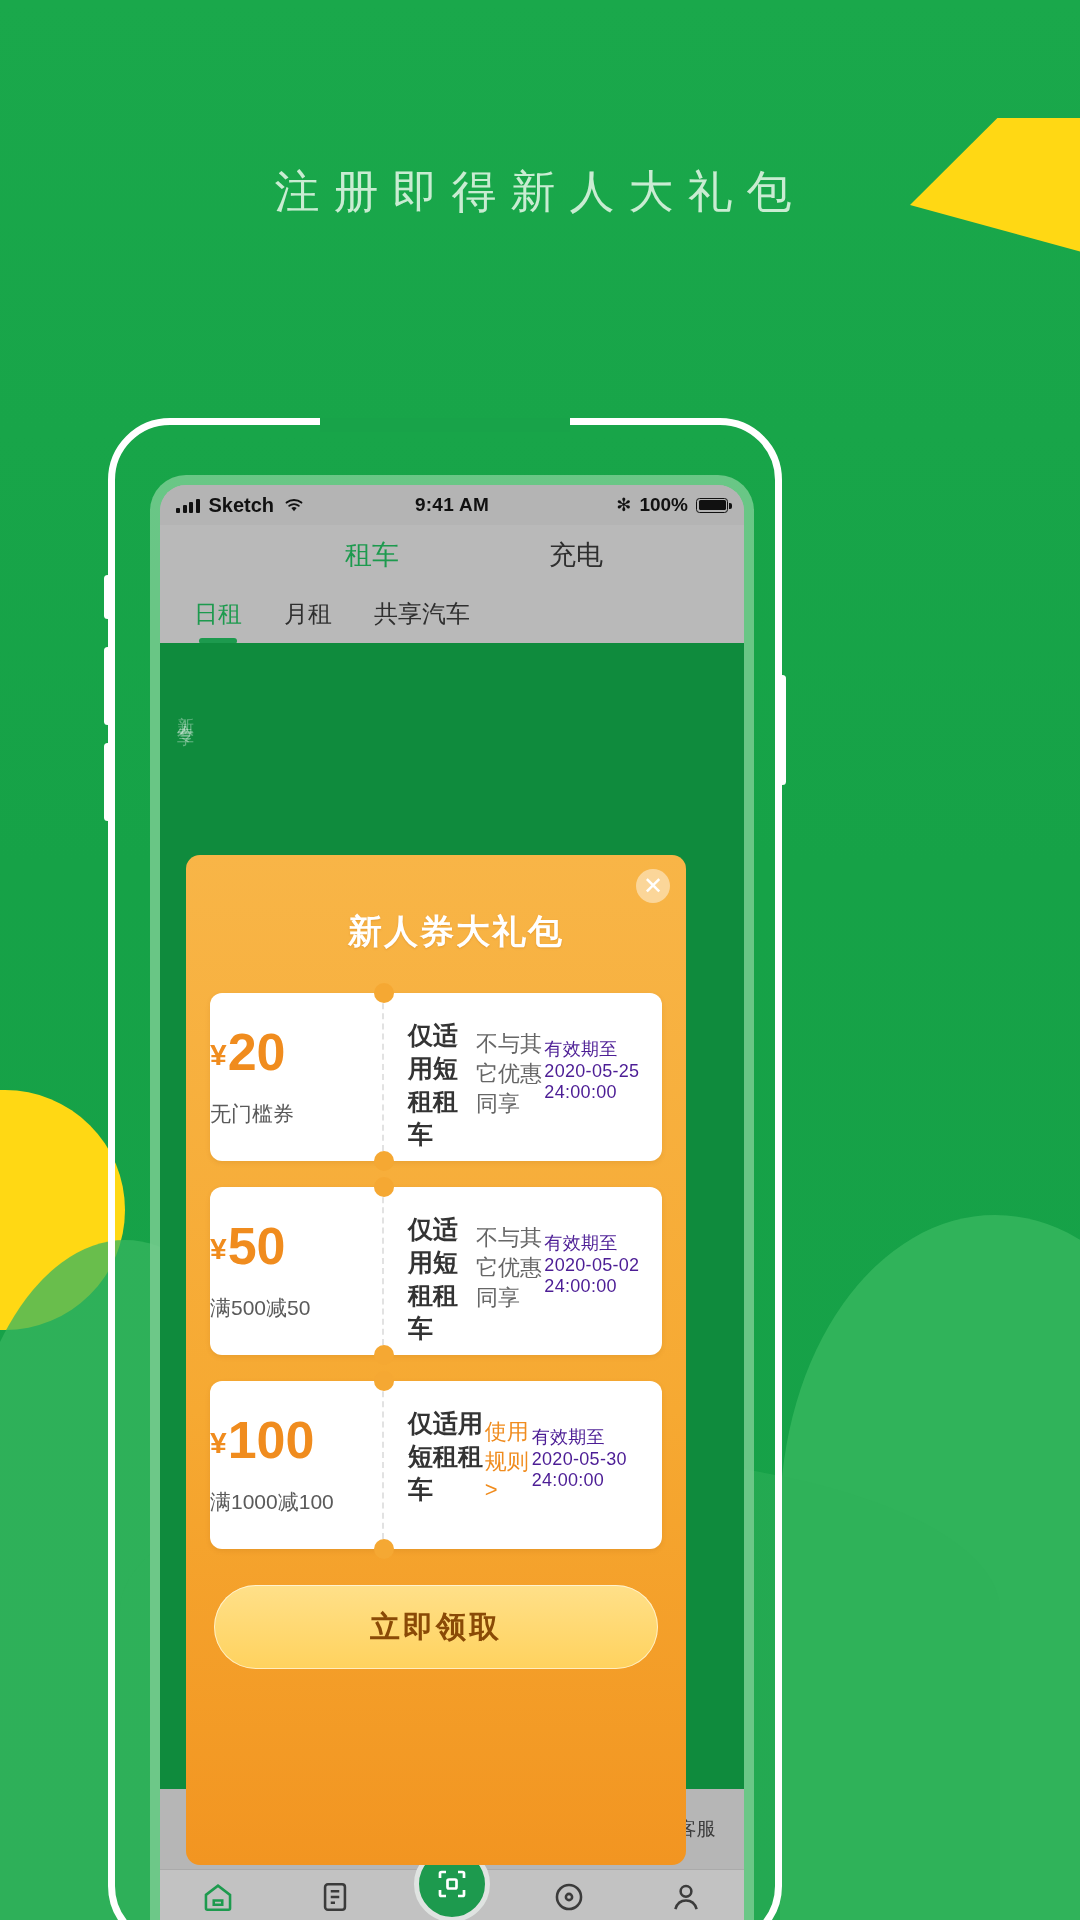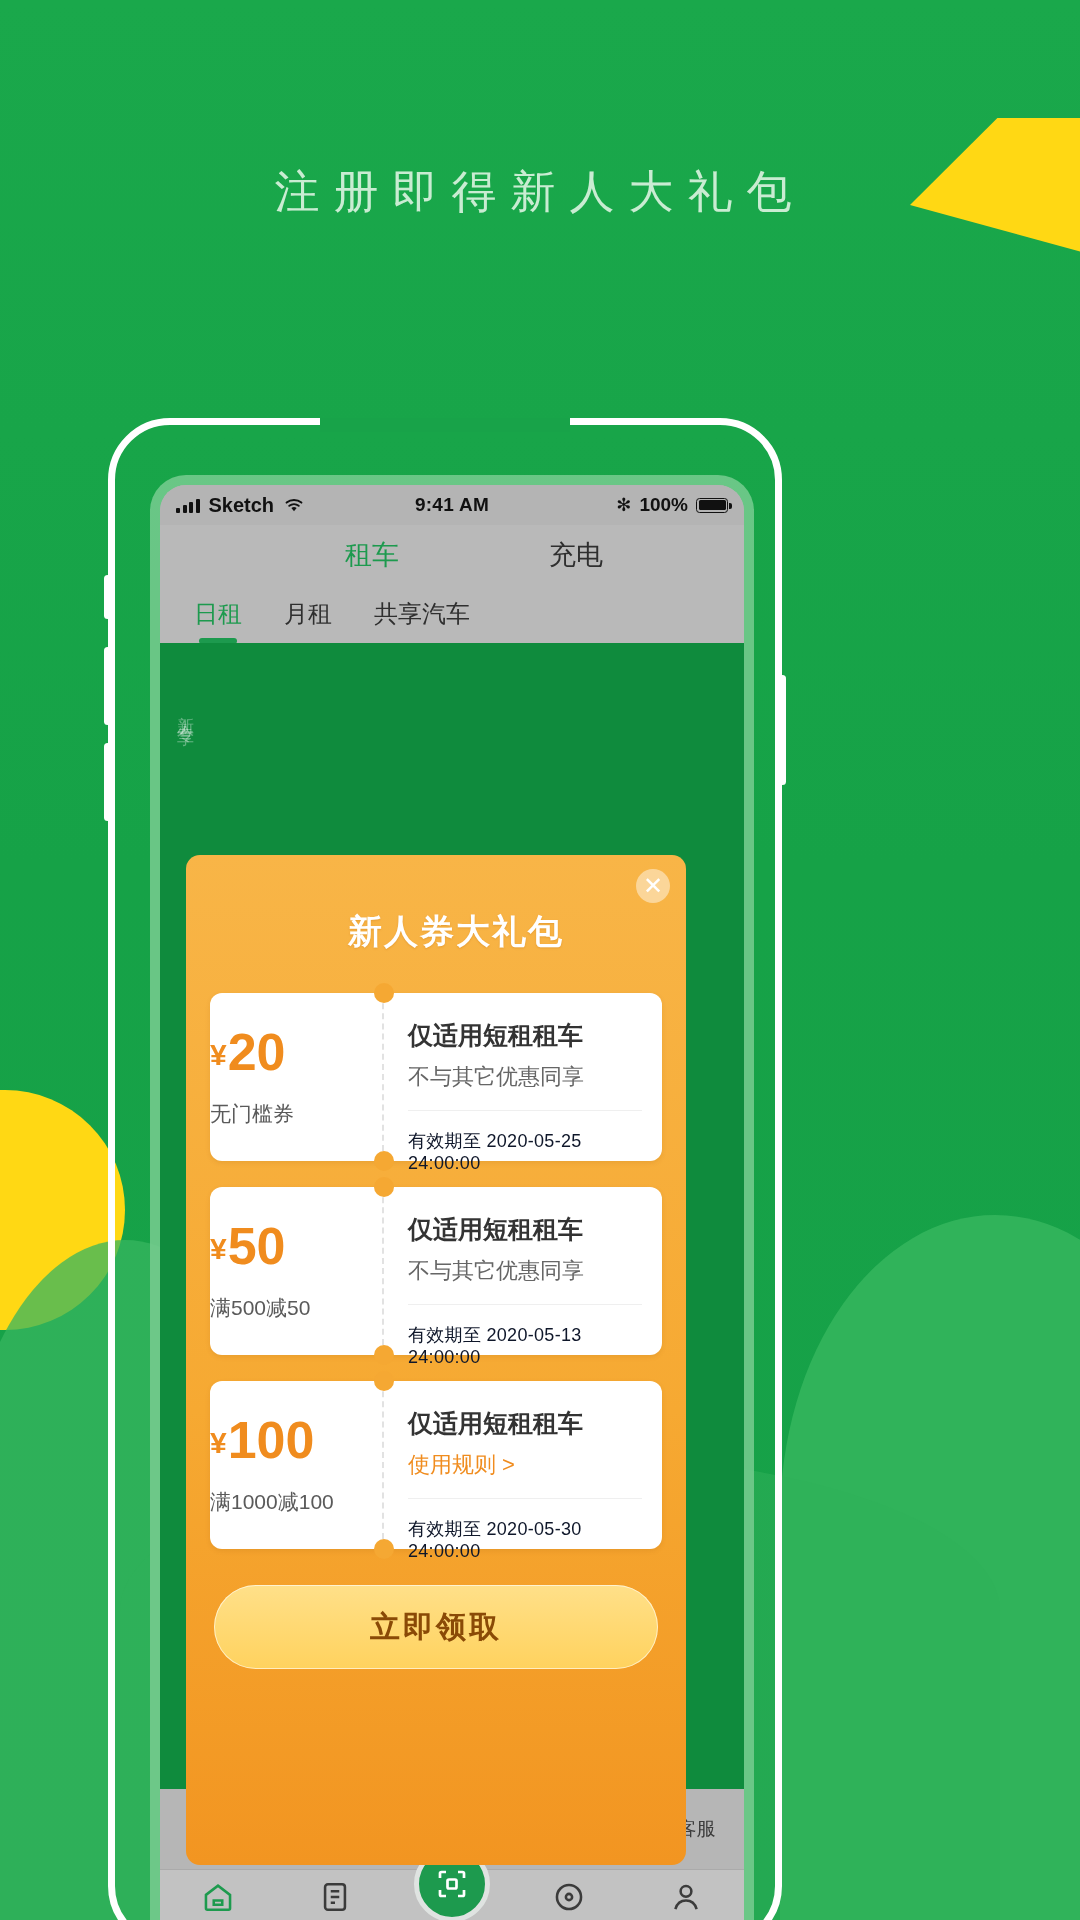--- a/index.html
+++ b/index.html
@@ -198,26 +198,26 @@
   .coupon .notch.bot { bottom: -10px; }
   .cp-left {
     width: 174px; flex: 0 0 174px; display: flex; flex-direction: column;
     align-items: flex-start; justify-content: center; gap: 22px;
     border-right: 2px dashed #e2e2e2;
   }
   .cp-amount { color: #f08c1e; font-weight: bold; line-height: 1; }
   .cp-amount .yen { font-size: 30px; vertical-align: 5px; margin-right: 1px; }
   .cp-amount .num { font-size: 52px; }
   .cp-cond { font-size: 21px; color: #5a5a5a; }
-  .cp-right { flex: 1; padding: 26px 20px 0 24px; display: flex; flex-direction: column; }
+  .cp-right { flex: 1; padding: 26px 20px 0 24px; display: flex; }
   .cp-title { font-size: 25px; color: #333; font-weight: bold; }
   .cp-sub { font-size: 22px; color: #666; margin-top: 10px; }
   .cp-sub.rule { color: #f08c1e; }
   .cp-divider { border-top: 1px solid #efefef; margin-top: 18px; }
-  .cp-valid { font-size: 18px; color: #0f172a; padding-top: 18px; letter-spacing: .3px; }
+  .cp-valid { font-size: 18px; color: #4c1d95; padding-top: 18px; letter-spacing: .3px; }
 
   .cta-wrap { padding: 36px 28px 16px 28px; }
   .cta {
     height: 84px; border-radius: 44px;
     background: linear-gradient(180deg,#ffe089 0%, #ffd25e 100%);
     display: flex; align-items: center; justify-content: center;
     color: #8a4a06; font-size: 30px; font-weight: bold; letter-spacing: 3px;
     box-shadow: inset 0 0 0 1px rgba(255,255,255,.6);
   }
 </style>
@@ -363,21 +363,21 @@
             <div class="cp-left">
               <div class="cp-amount">
                 <span class="yen">¥</span><span class="num">50</span>
               </div>
               <div class="cp-cond">满500减50</div>
             </div>
             <div class="cp-right">
               <div class="cp-title">仅适用短租租车</div>
               <div class="cp-sub">不与其它优惠同享</div>
               <div class="cp-divider"></div>
-              <div class="cp-valid">有效期至 2020-05-13 24:00:00</div>
+              <div class="cp-valid">有效期至 2020-05-02 24:00:00</div>
             </div>
           </div>
 
           <div class="coupon">
             <div class="notch top"></div>
             <div class="notch bot"></div>
             <div class="cp-left">
               <div class="cp-amount">
                 <span class="yen">¥</span><span class="num">100</span>
               </div>

